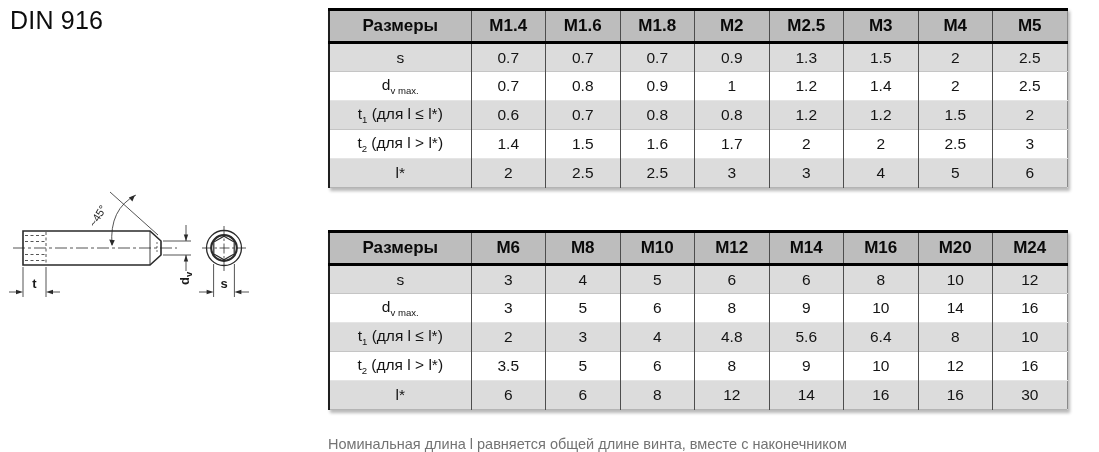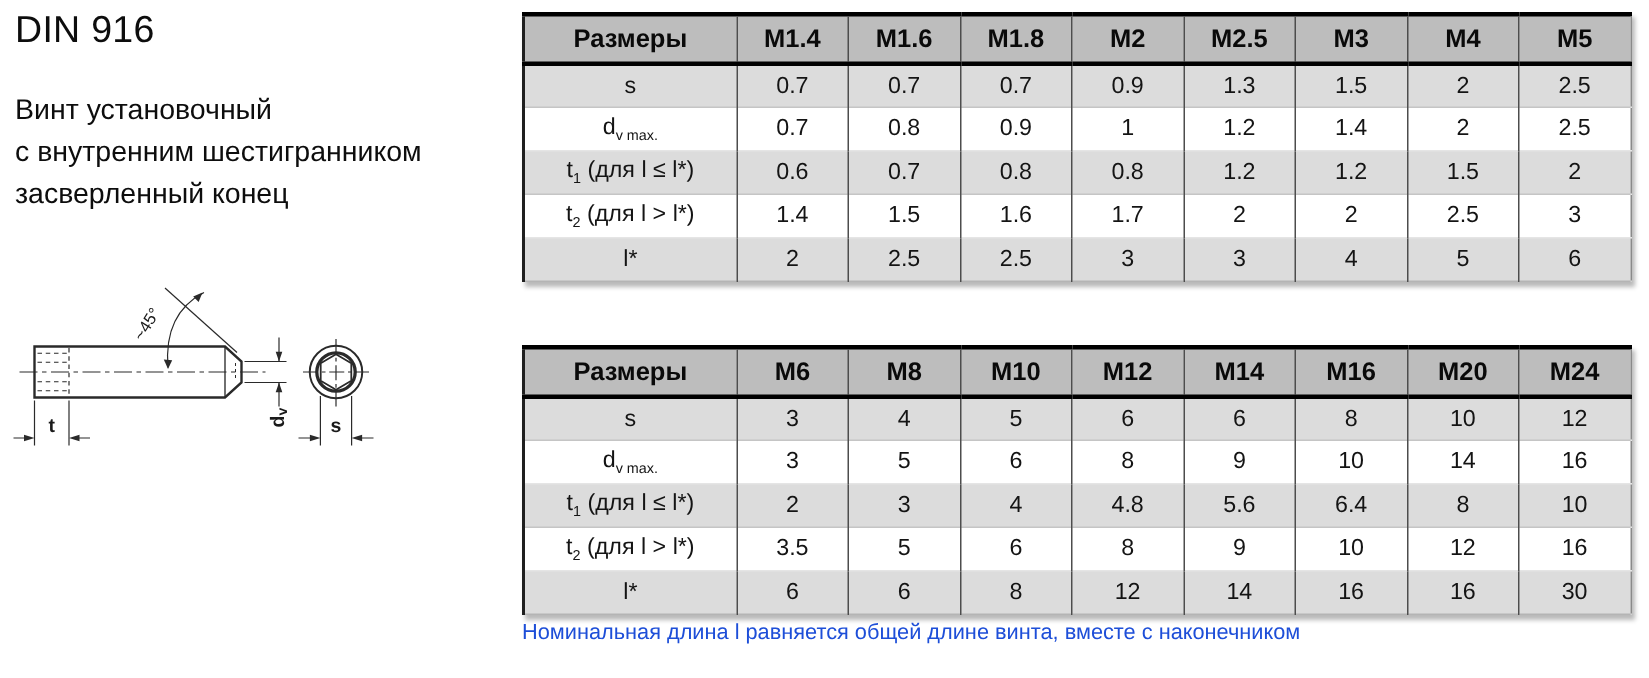--- a/index.html
+++ b/index.html
@@ -15,21 +15,21 @@
   body{
     width:1099px;height:452px;position:relative;overflow:hidden;
     background:#ffffff;color:var(--ink);
     font-family:"Liberation Sans", sans-serif;
   }
   .title-block{position:absolute;left:10px;top:4px;}
   .std{font-size:25px;font-weight:400;line-height:33px;color:#0d0d0d;letter-spacing:.2px;}
   .desc{margin-top:23px;font-size:19px;line-height:28px;color:#0d0d0d;}
   svg.drawing{position:absolute;left:0;top:178px;}
   .draw-stroke{stroke:#2a2a2a;fill:none;}
-  .tables{position:absolute;left:348px;top:8px;width:738px;}
+  .tables{position:absolute;left:328px;top:8px;width:738px;}
   table.dim-table{
     border-collapse:collapse;table-layout:fixed;width:738px;
     border-left:2px solid var(--border-dark);
     border-right:1px solid #8a8a8a;
     box-shadow:2px 3px 3px rgba(0,0,0,0.28);
     background:var(--white-fill);
   }
   table.dim-table.t2{margin-top:42px;}
   col.c-label{width:142px;}
   col.c-data{width:74.5px;}
@@ -44,34 +44,29 @@
     font-size:17px;font-weight:700;color:#0a0a0a;
   }
   .dim-table tbody tr{height:29px;}
   .dim-table tbody tr:nth-child(odd){background:var(--stripe-fill);}
   .dim-table tbody tr:nth-child(even){background:var(--white-fill);}
   .dim-table tbody tr{border-bottom:1px solid rgba(0,0,0,0.10);}
   .dim-table tbody tr:last-child{border-bottom:1px solid rgba(0,0,0,0.18);}
   .dim-table tbody th.row-label{font-weight:400;font-size:15.5px;color:#141414;}
   .dim-table tbody td{font-size:15.5px;color:#141414;}
   .dim-table sub{font-size:0.62em;}
-  .footnote{margin-top:4px;font-size:14.5px;color:#1d4ed8;}
+  .footnote{margin-top:26px;font-size:14.5px;color:#737373;}
 </style>
 </head>
 <body>
 
 <div class="page">
 
   <div class="title-block">
     <div class="std">DIN 916</div>
-    <div class="desc">
-      <div>Винт установочный</div>
-      <div>с внутренним шестигранником</div>
-      <div>засверленный конец</div>
-    </div>
   </div>
 
   <svg class="drawing" width="290" height="145" viewBox="0 0 290 145" aria-hidden="true">
 
     <g>
       <polygon class="draw-stroke" stroke-width="1.6" points="23,53 150,53 161,63 161,77 150,87 23,87" fill="#ffffff"></polygon>
       <line class="draw-stroke" stroke-width="0.9" x1="150" y1="53" x2="150" y2="87"></line>
 
       <g class="draw-stroke" stroke-width="0.8" stroke-dasharray="3 2.5">
         <line x1="25" y1="57.5" x2="46" y2="57.5"></line>

